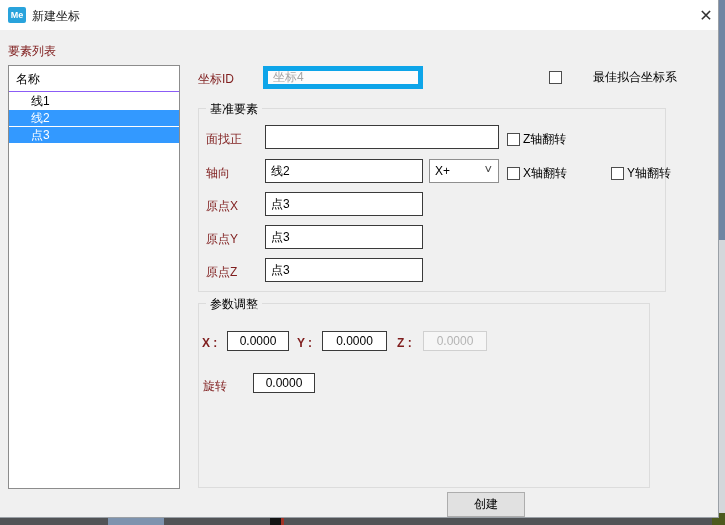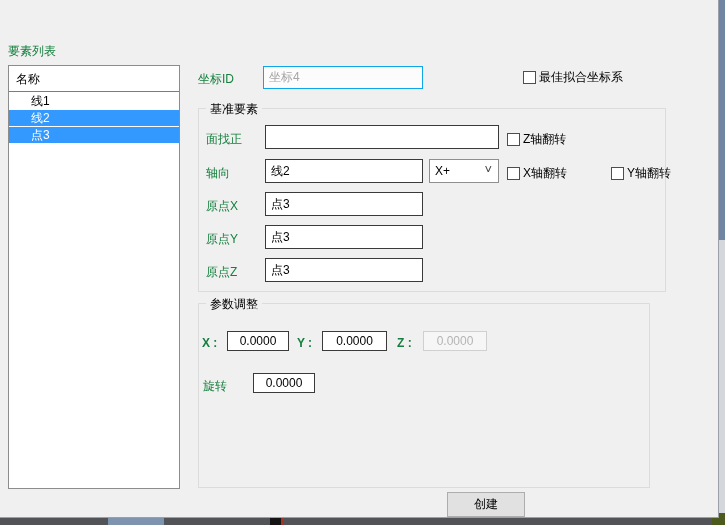--- a/index.html
+++ b/index.html
@@ -26,38 +26,38 @@
   .app-icon {
     position:absolute; left:8px; top:7px; width:18px; height:16px; background:#29a3dc;
     color:#fff; font-size:9px; font-weight:bold; text-align:center; line-height:16px; border-radius:2px;
   }
   .title-text { position:absolute; left:32px; top:8px; font-size:12px; color:#1a1a1a; }
   .close-btn {
     position:absolute; left:694px; top:4px; width:24px; height:24px;
     font-size:16px; color:#333; text-align:center; line-height:24px; cursor:pointer;
   }
 
-  .label { position:absolute; color:#15803d; white-space:nowrap; }
+  .label { position:absolute; color:#7f1d1d; white-space:nowrap; }
 
   
   .listbox {
     position:absolute; left:8px; top:65px; width:172px; height:424px;
     background:#fff; border:1px solid #8c8c8c;
   }
   .list-header { height:26px; line-height:26px; padding-left:7px; border-bottom:1px solid #8b5cf6; }
   .list-item { height:16px; line-height:16px; padding-left:22px; margin-top:1px; }
   .list-item.selected { background:#3399ff; color:#fff; }
 
   
   .tb {
     position:absolute; border:1px solid #3a3a3a; background:#fff; font-family:inherit;
     font-size:12px; padding:0 5px; height:24px; outline:none;
   }
   .tb.small { height:20px; text-align:center; padding:0 2px; }
-  .tb:disabled, .tb.disabled { border:1px solid #0ea5e9; background:#fcfcfc; color:#a6a6a6; }
+  .tb:disabled, .tb.disabled { border:5px solid #0ea5e9; background:#fcfcfc; color:#a6a6a6; }
   .tb.small:disabled { border:1px solid #d0d0d0; background:#f6f6f6; color:#b4b4b4; }
 
   
   .combo {
     position:absolute; height:24px; border:1px solid #8f8f8f; background:#fff;
     display:flex; align-items:center; padding-left:5px; cursor:default;
   }
   .combo .chev { position:absolute; right:6px; top:2px; color:#444; font-size:13px; }
 
   
@@ -80,32 +80,37 @@
 <div id="screen">
 
   <div class="bg-right-strip"></div>
   <div class="bg-bottom-strip"></div>
   <div class="bg-bottom-blue"></div>
   <div class="bg-bottom-black"></div>
   <div class="bg-corner-green"></div>
 
   <div class="dialog">
 
+    <div class="titlebar">
+      <div class="app-icon">Me</div>
+      <div class="title-text">新建坐标</div>
+      <div class="close-btn">✕</div>
+    </div>
 
     <div class="label" style="left:8px; top:43px;">要素列表</div>
     <div class="listbox">
       <div class="list-header">名称</div>
       <div class="list-item">线1</div>
       <div class="list-item selected">线2</div>
       <div class="list-item selected">点3</div>
     </div>
 
     <div class="label" style="left:198px; top:71px;">坐标ID</div>
     <input class="tb" style="left: 263px; top: 66px; width: 160px; height: 23px;" disabled="" value="坐标4">
-    <div class="check" style="left:523px; top:69px;">
+    <div class="check" style="left:549px; top:69px;gap:28px;">
       <span class="box"></span>
       <span>最佳拟合坐标系</span>
     </div>
 
     <div class="groupbox" style="left:198px; top:108px; width:468px; height:184px;">
       <div class="group-label">基准要素</div>
     </div>
 
     <div class="label" style="left:206px; top:131px;">面找正</div>
     <input class="tb" style="left: 265px; top: 125px; width: 234px;" value="">

